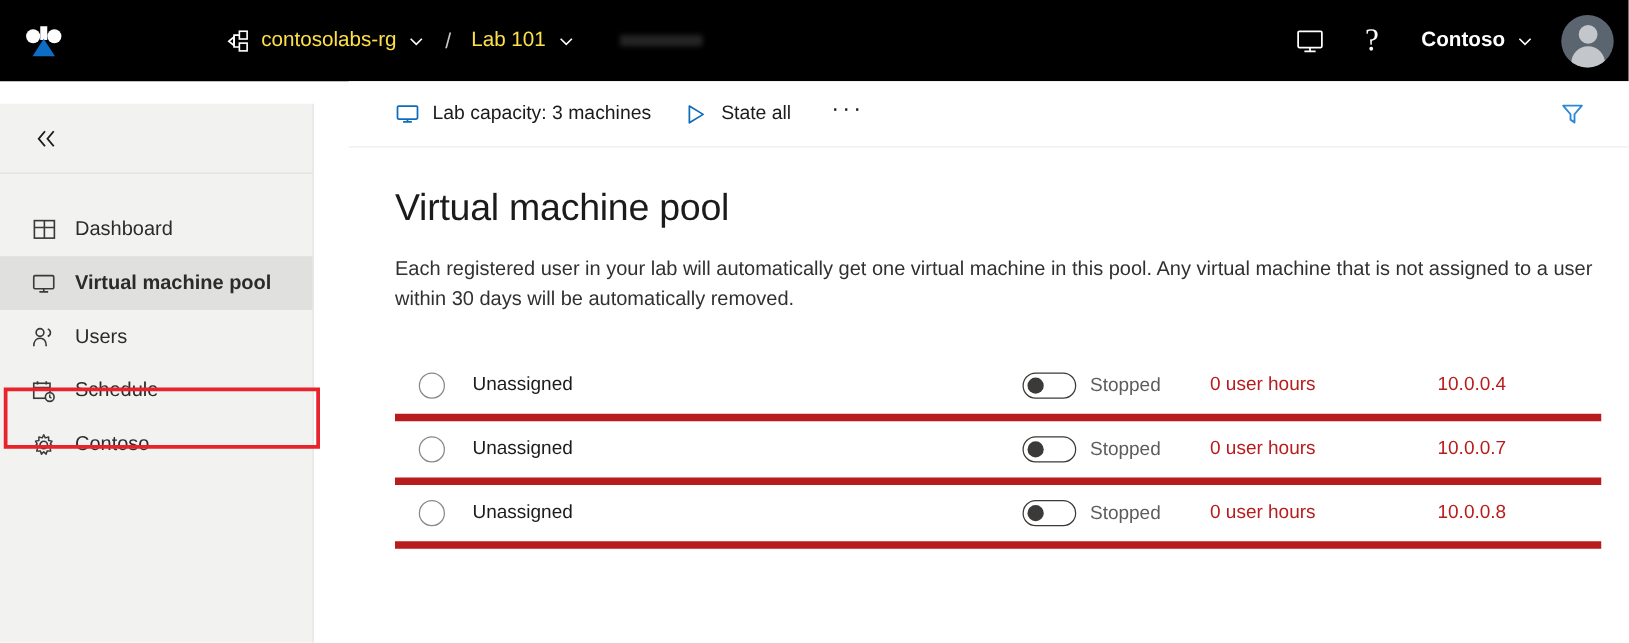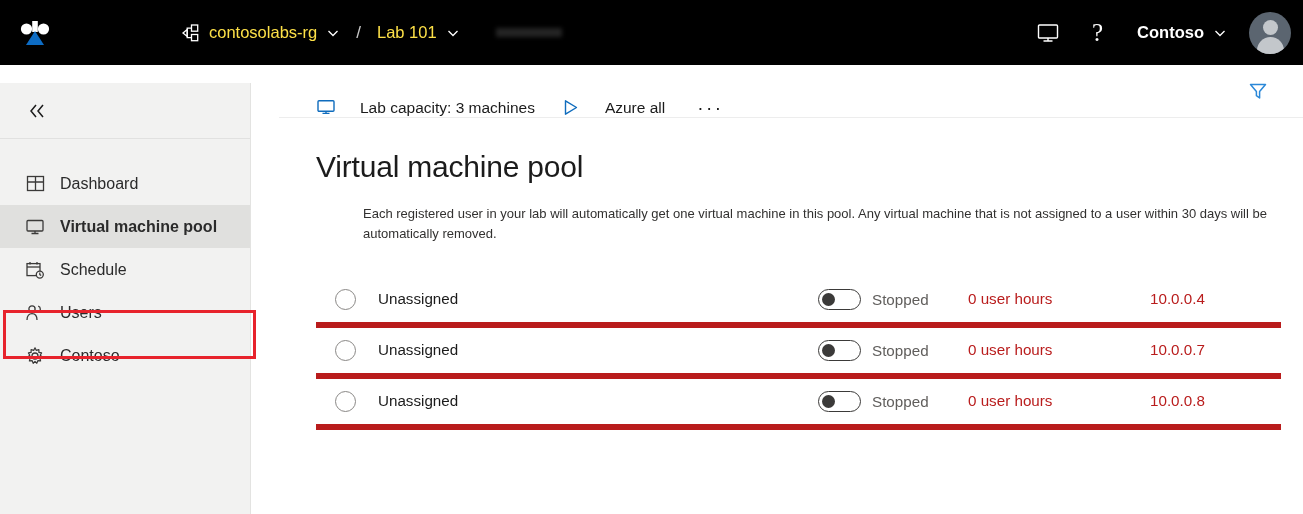--- a/index.html
+++ b/index.html
@@ -210,22 +210,22 @@
   .cmdbar {
     height: 53px;
     display: flex;
     align-items: center;
     padding-left: 37px;
     border-bottom: 1px solid #ededed;
     position: relative;
   }
   .cmd {
     display: flex;
-    align-items: flex-end;
-    gap: 24px;
+    align-items: center;
+    gap: 10px;
     margin-right: 26px;
     height: 52px;
   }
   .cmd-icon { width: 20px; height: 20px; display:flex; align-items:center; justify-content:center; flex:none;}
   .cmd-icon svg { display:block; }
   .cmd-label {
     font-size: 15.5px;
     color: #1b1b1b;
     white-space: nowrap;
   }
@@ -251,26 +251,25 @@
   .content { padding: 32px 24px 0 37px; }
 
   .page-title {
     font-size: 30px;
     font-weight: normal;
     color: #1b1b1b;
     letter-spacing: -.2px;
     margin-bottom: 20px;
   }
   .page-desc {
-    font-size: 13px;
+    font-size: 16px;
     color: #323130;
     line-height: 1.53;
     max-width: 965px;
     margin-bottom: 33px;
-    margin-left: 47px;
   }
 
   
   .tbl { width: 965px; }
   .tbl-head {
     display: flex;
     align-items: center;
     height: 42px;
     border-bottom: 1px solid #ebebeb;
   }
@@ -432,44 +431,44 @@
             <rect x="2" y="3.5" width="16" height="10.5" rx="1" fill="none" stroke="#3b3a39" stroke-width="1.3"></rect>
             <path d="M10 14 V16.5 M6.5 16.5 H13.5" fill="none" stroke="#3b3a39" stroke-width="1.3"></path>
           </svg>
         </span>
         <span class="nav-label">Virtual machine pool</span>
       </div>
 
       <div class="nav-item">
         <span class="nav-icon">
           <svg width="20" height="20" viewBox="0 0 20 20">
+            <circle cx="7" cy="6" r="3.1" fill="none" stroke="#3b3a39" stroke-width="1.3"></circle>
+            <path d="M2 17 C2 12.6 4.3 10.6 7 10.6 C9.7 10.6 12 12.6 12 17" fill="none" stroke="#3b3a39" stroke-width="1.3"></path>
+            <path d="M13.2 3.2 A3.1 3.1 0 0 1 13.2 9.1" fill="none" stroke="#3b3a39" stroke-width="1.3"></path>
+          </svg>
+        </span>
+        <span class="nav-label">Users</span>
+      </div>
+
+      <div class="nav-item">
+        <span class="nav-icon">
+          <svg width="20" height="20" viewBox="0 0 20 20">
             <rect x="2" y="3.6" width="13" height="12" fill="none" stroke="#3b3a39" stroke-width="1.3"></rect>
             <path d="M2 7 H15" stroke="#3b3a39" stroke-width="1.3"></path>
             <path d="M5 2 V4.6 M12 2 V4.6" stroke="#3b3a39" stroke-width="1.3"></path>
             <circle cx="14.8" cy="14.6" r="3.5" fill="#f2f2f1" stroke="#3b3a39" stroke-width="1.3"></circle>
             <path d="M14.8 12.6 V14.6 L16.2 15.6" stroke="#3b3a39" stroke-width="1.2" fill="none"></path>
           </svg>
         </span>
         <span class="nav-label">Schedule</span>
       </div>
 
       <div class="nav-item">
         <span class="nav-icon">
           <svg width="20" height="20" viewBox="0 0 20 20">
-            <circle cx="7" cy="6" r="3.1" fill="none" stroke="#3b3a39" stroke-width="1.3"></circle>
-            <path d="M2 17 C2 12.6 4.3 10.6 7 10.6 C9.7 10.6 12 12.6 12 17" fill="none" stroke="#3b3a39" stroke-width="1.3"></path>
-            <path d="M13.2 3.2 A3.1 3.1 0 0 1 13.2 9.1" fill="none" stroke="#3b3a39" stroke-width="1.3"></path>
-          </svg>
-        </span>
-        <span class="nav-label">Users</span>
-      </div>
-
-      <div class="nav-item">
-        <span class="nav-icon">
-          <svg width="20" height="20" viewBox="0 0 20 20">
             <circle cx="10" cy="10" r="3" fill="none" stroke="#3b3a39" stroke-width="1.3"></circle>
             <path d="M10 1.8 L11.2 4.3 L13.9 3.6 L13.9 6.4 L16.6 6.9 L15.2 9.2 L17.3 11 L14.9 12.2 L15.6 14.9 L12.8 14.7 L11.8 17.3 L10 15.4 L8.2 17.3 L7.2 14.7 L4.4 14.9 L5.1 12.2 L2.7 11 L4.8 9.2 L3.4 6.9 L6.1 6.4 L6.1 3.6 L8.8 4.3 Z" fill="none" stroke="#3b3a39" stroke-width="1.2" stroke-linejoin="round"></path>
           </svg>
         </span>
         <span class="nav-label">Contoso</span>
       </div>
 
     </div>
 
     <div class="redbox"></div>
@@ -488,21 +487,21 @@
         </span>
         <span class="cmd-label">Lab capacity: 3 machines</span>
       </div>
 
       <div class="cmd">
         <span class="cmd-icon">
           <svg width="19" height="19" viewBox="0 0 19 19">
             <path d="M4.5 2.8 L15.5 9.5 L4.5 16.2 Z" fill="none" stroke="#0f6cbd" stroke-width="1.4" stroke-linejoin="round"></path>
           </svg>
         </span>
-        <span class="cmd-label">Azure all</span>
+        <span class="cmd-label">State all</span>
       </div>
 
       <div class="cmd">
         <span class="ellipsis-btn">···</span>
       </div>
 
       <div class="filter-btn">
         <span>
           <svg width="22" height="22" viewBox="0 0 22 22">
             <path d="M3.5 4.5 H18.5 L12.6 11.4 V18 L9.4 15.7 V11.4 Z" fill="none" stroke="#2b88d8" stroke-width="1.5" stroke-linejoin="round"></path>

